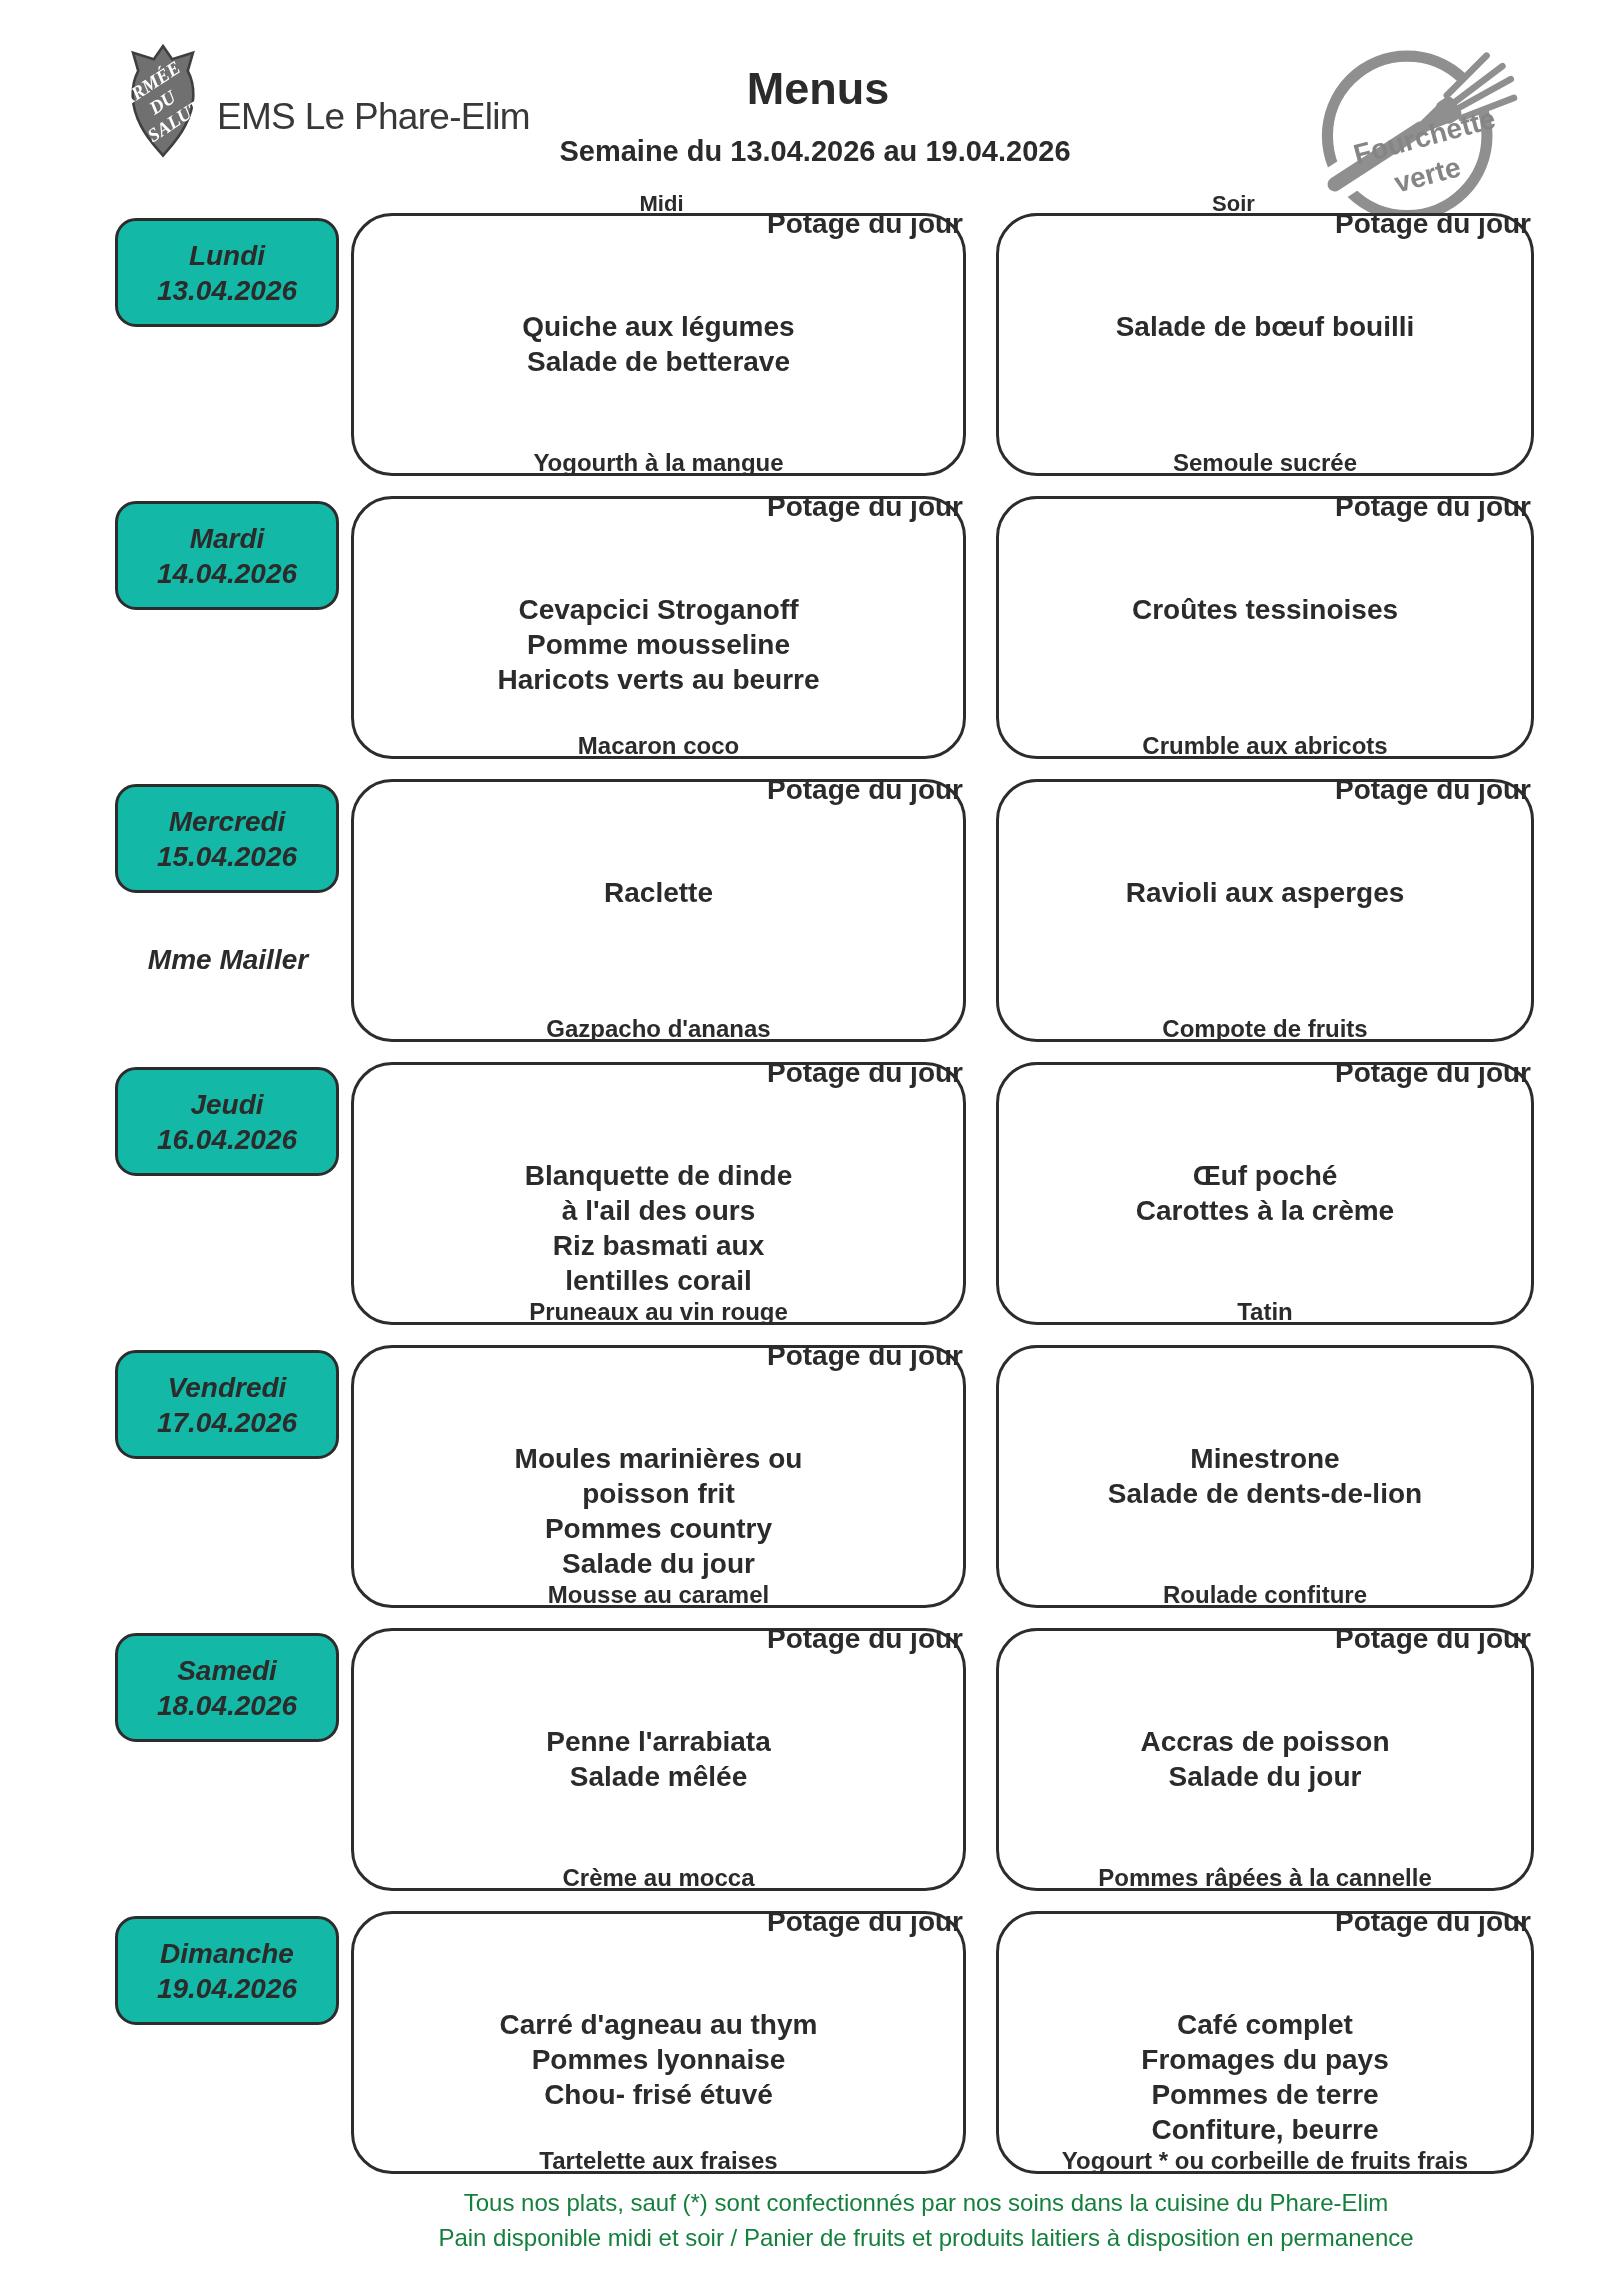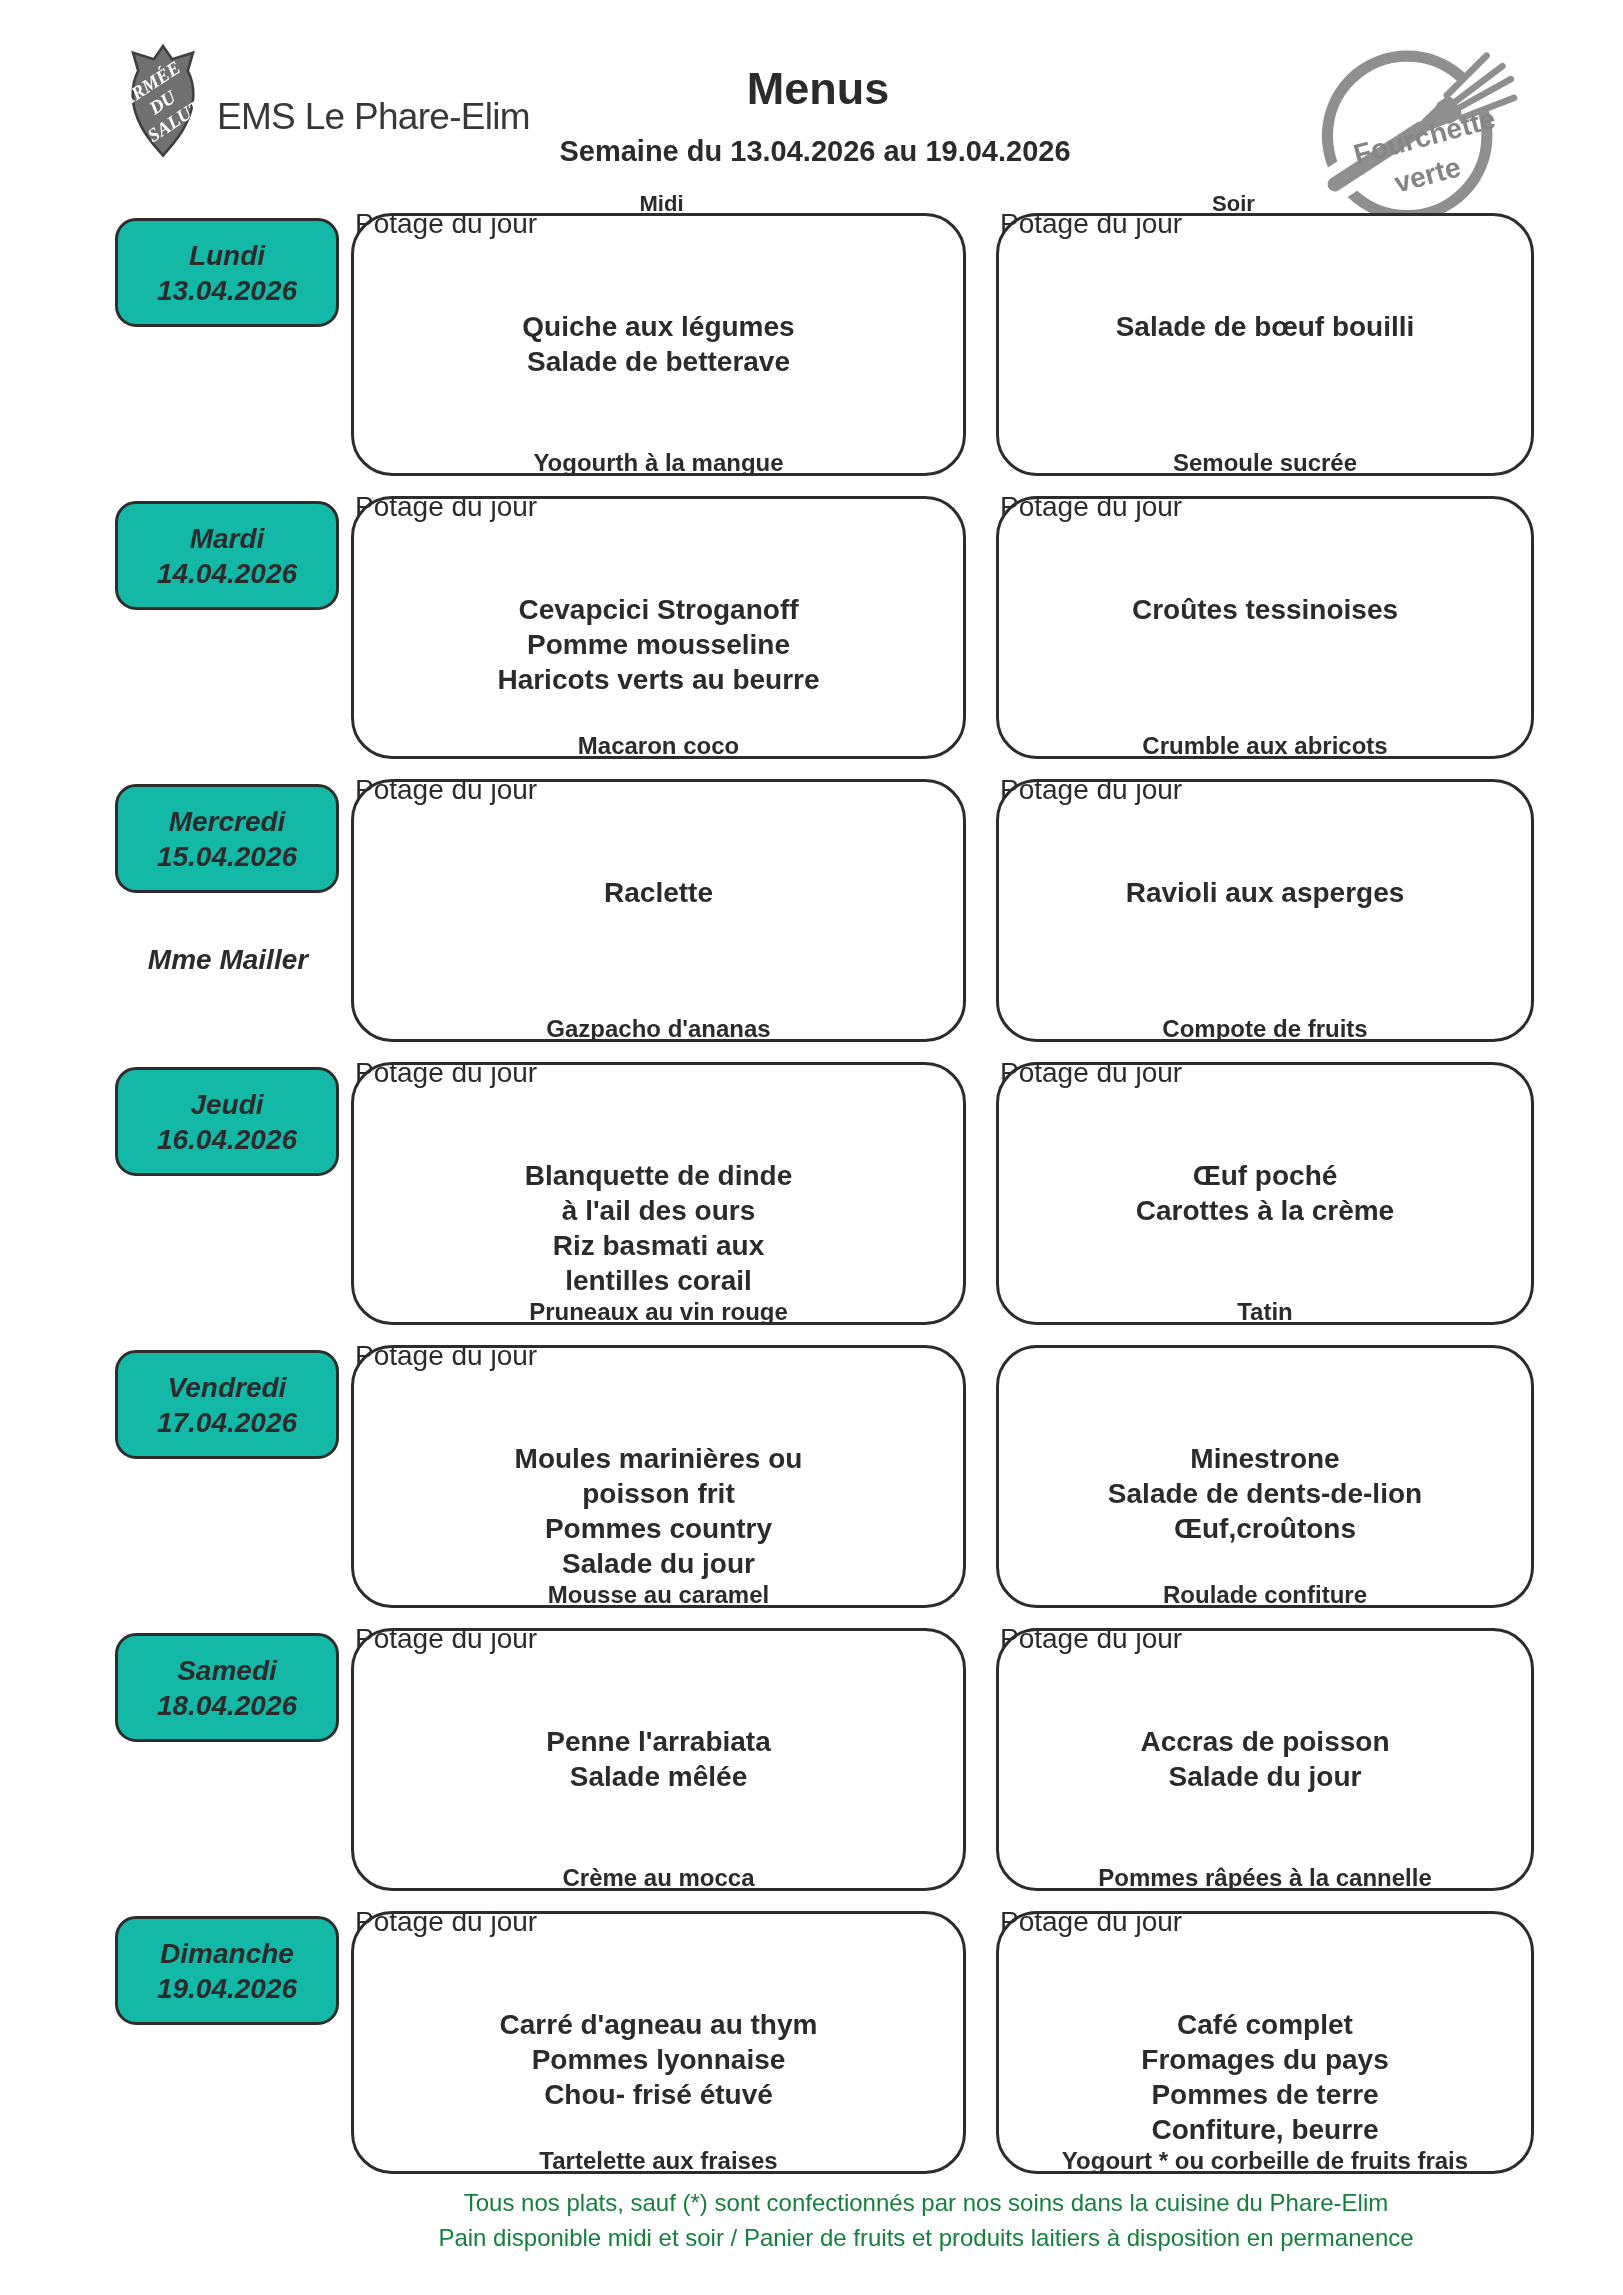--- a/index.html
+++ b/index.html
@@ -41,22 +41,22 @@
     position:absolute;left:115px;top:165px;width:226px;text-align:center;
     font-weight:700;font-style:italic;font-size:28px;color:#2b2b2b;
   }
   .menu-box{
     position:absolute;top:0;height:257px;border:3.9px solid #2c2c2c;
     border-radius:41px;background:#fff;
   }
   .menu-box.midi{left:351px;width:609px;}
   .menu-box.soir{left:996px;width:532px;}
   .box-title{
-    position:absolute;top:-7.9px;left:1px;right:0;text-align:left;
-    font-size:28px;font-weight:400;color:#2b2b2b;
+    position:absolute;top:-7.9px;left:1px;right:0;text-align:right;
+    font-size:28px;font-weight:700;color:#2b2b2b;
   }
   .mains{
     position:absolute;top:93px;left:0;right:0;text-align:center;
     font-size:28px;font-weight:700;line-height:35px;color:#2b2b2b;
   }
   .dessert{
     position:absolute;bottom:-3.9px;left:0;right:0;text-align:center;
     font-size:24px;font-weight:700;color:#2b2b2b;
   }
   
@@ -215,21 +215,20 @@
             <div>Pommes country</div>
             <div>Salade du jour</div>
           </div>
       <div class="dessert">Mousse au caramel</div>
     </div>
     <div class="menu-box soir">
 
       <div class="mains">
             <div>Minestrone</div>
             <div>Salade de dents-de-lion</div>
-            <div>Œuf,croûtons</div>
           </div>
       <div class="dessert">Roulade confiture</div>
     </div>
   </div>
 
   <div class="row">
     <div class="date-box">
       <div>Samedi</div>
       <div>18.04.2026</div>
     </div>

